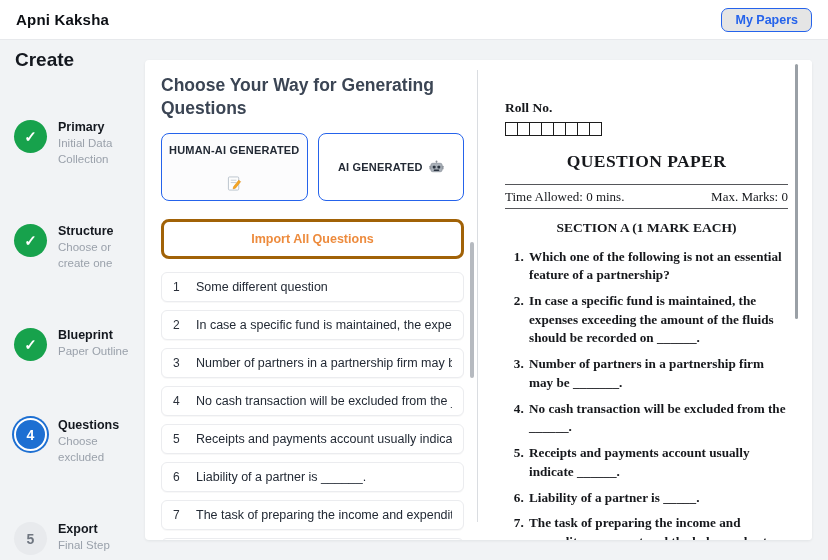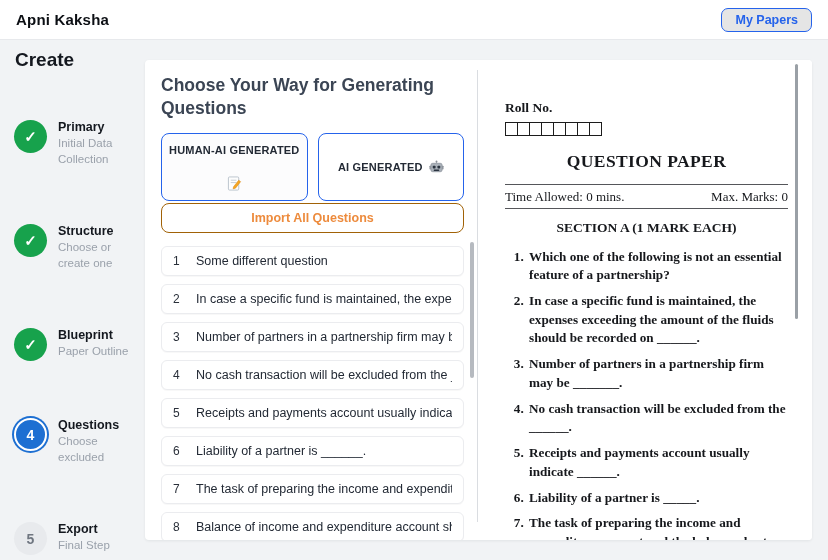--- a/index.html
+++ b/index.html
@@ -38,22 +38,22 @@
   
   .gen-pane { width:332px; min-width:332px; padding:14px 13px 0 16px; position:relative; }
   .gen-heading { font-size:17.5px; font-weight:600; color:#3b4554; line-height:1.32; margin-bottom:13px; max-width:290px; }
   .choice-row { display:flex; gap:10px; }
   .choice-btn { flex:1; height:68px; border:1.5px solid var(--accent); border-radius:8px;
                 background:#fcfcfd; display:flex; flex-direction:column; align-items:center;
                 justify-content:center; gap:20px; cursor:pointer; font-family:inherit; }
   .choice-btn.ai { background:#fff; flex-direction:row; gap:6px; }
   .choice-label { font-size:11px; font-weight:700; color:#232a35; letter-spacing:.2px; }
   .mini-icon { width:15px; height:15px; display:inline-block; }
-  .import-btn { margin-top:2px; width:303px; height:30px; background:#fff;
-                border:1px solid #a16207; border-radius:8px; color:var(--orange);
+  .import-btn { margin-top:18px; width:303px; height:40px; background:#fff;
+                border:3px solid #a16207; border-radius:8px; color:var(--orange);
                 font-size:12.5px; font-weight:600; font-family:inherit; cursor:pointer; }
   .qlist { margin-top:13px; width:303px; }
   .qitem { display:flex; align-items:center; height:30px; padding:0 11px; gap:15px;
            border:1px solid #ebecef; border-radius:6px; margin-bottom:8px; background:#fff;
            box-shadow:0 1px 1px rgba(20,25,35,.03); cursor:pointer; }
   .qnum { font-size:12px; color:#2a303a; min-width:8px; }
   .qtext { font-size:12.5px; color:#232a35; white-space:nowrap; overflow:hidden; flex:1; }
   .list-scrollbar { position:absolute; right:3px; top:182px; width:4px; height:136px;
                     background:#b6bac0; border-radius:3px; cursor:pointer; }
 

